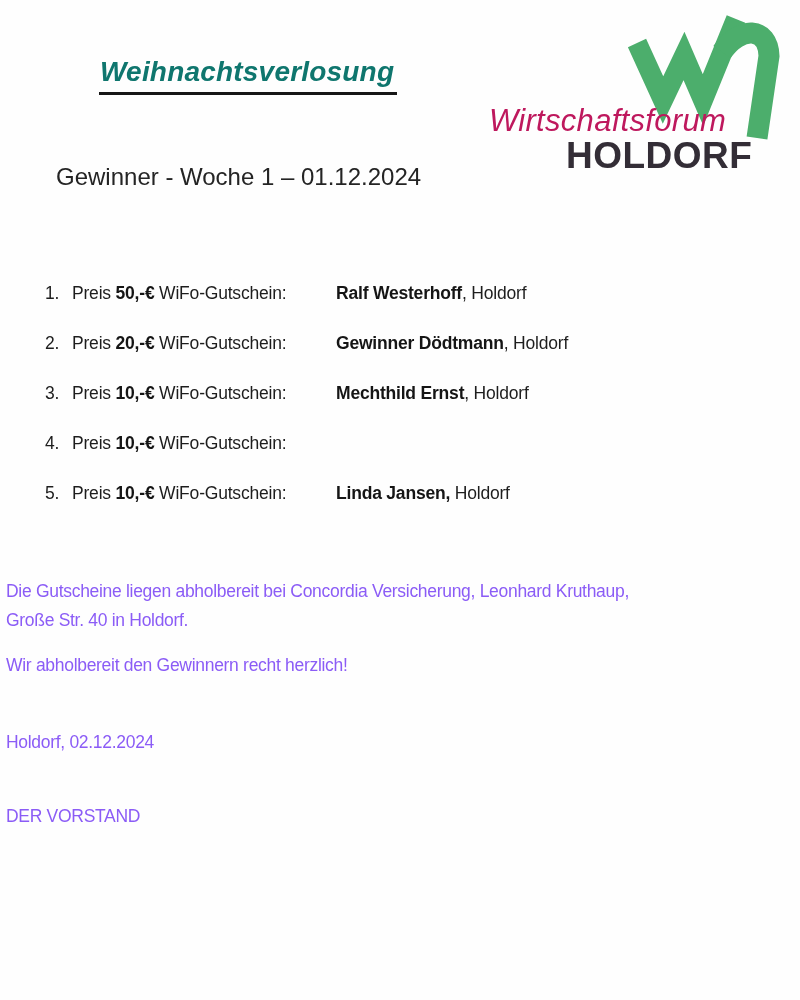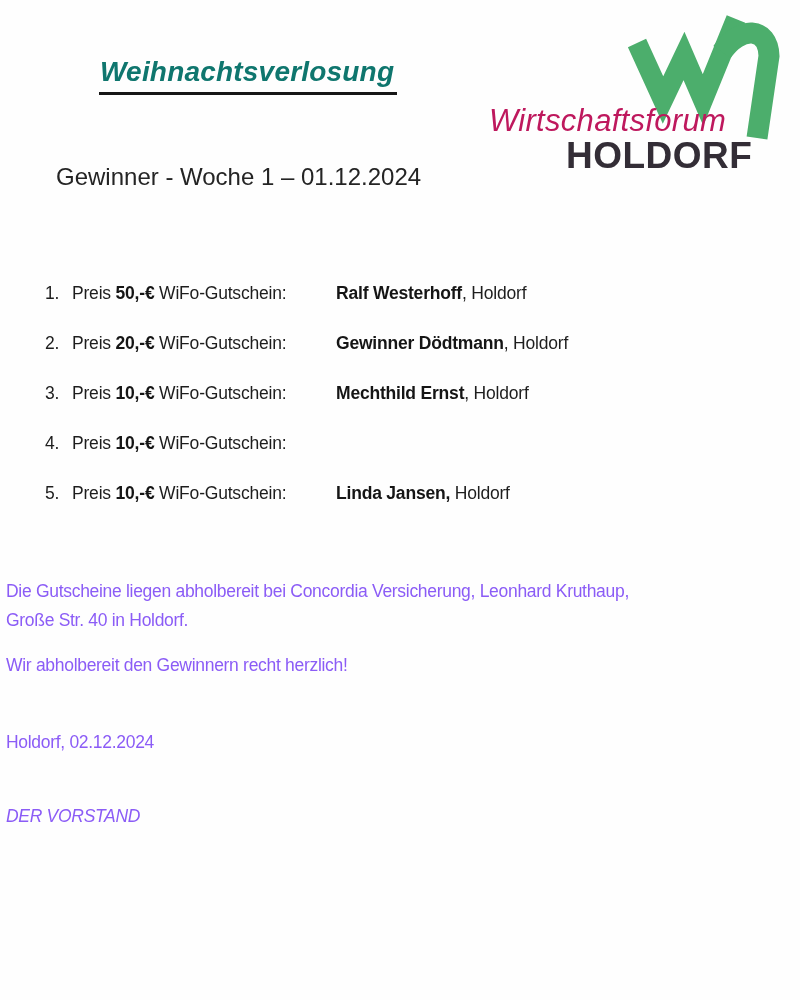--- a/index.html
+++ b/index.html
@@ -55,21 +55,21 @@
 
   
   .para {
     position: absolute; left: 6px; margin: 0;
     font-size: 17.5px; letter-spacing: -0.3px; line-height: 28.5px;
     color: #8b5cf6;
   }
   .para-pickup   { top: 577px; width: 700px; }
   .para-congrats { top: 651px; }
   .para-date     { top: 728px; }
-  .para-sign     { top: 802px; font-style: italic; }
+  .para-sign     { top: 802px; }
 </style>
 </head>
 <body>
 
 <div class="page">
 
   <div class="doc-title">Weihnachtsverlosung</div>
 
   <svg class="logo-mono" viewBox="0 0 180 150" width="180" height="150" role="img" aria-label="wh">
     <polyline points="17,33 43,90 64,46 83,90 116,9" fill="none" stroke-width="20" stroke-miterlimit="12" stroke-linejoin="miter" stroke="#4cae6c"></polyline>

